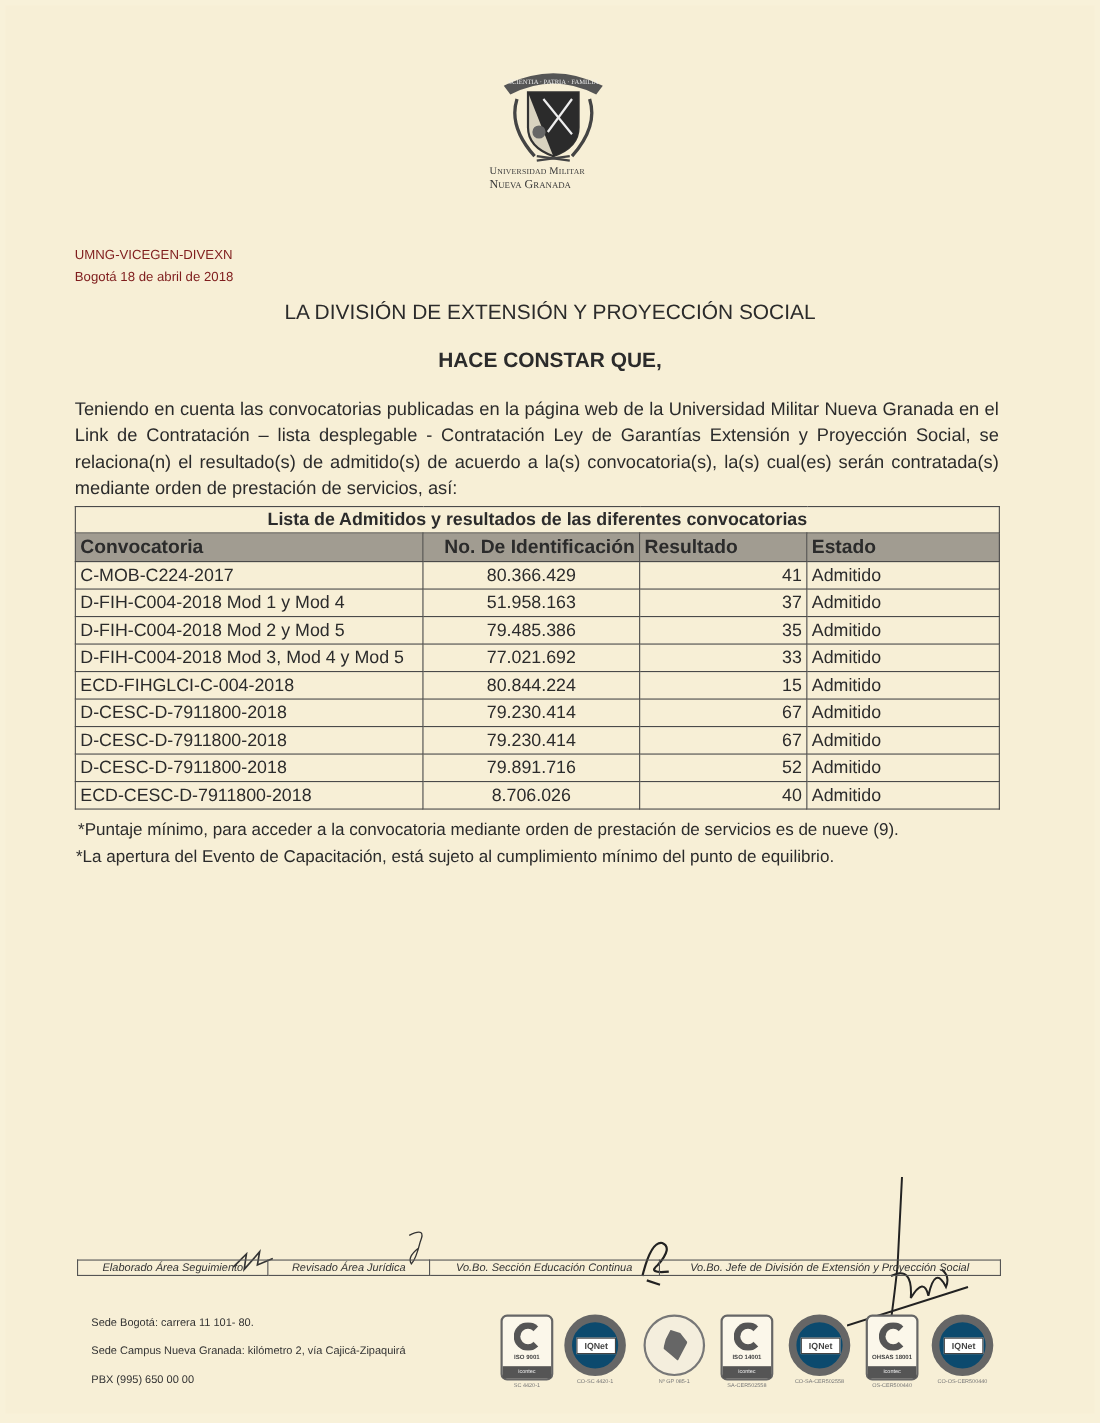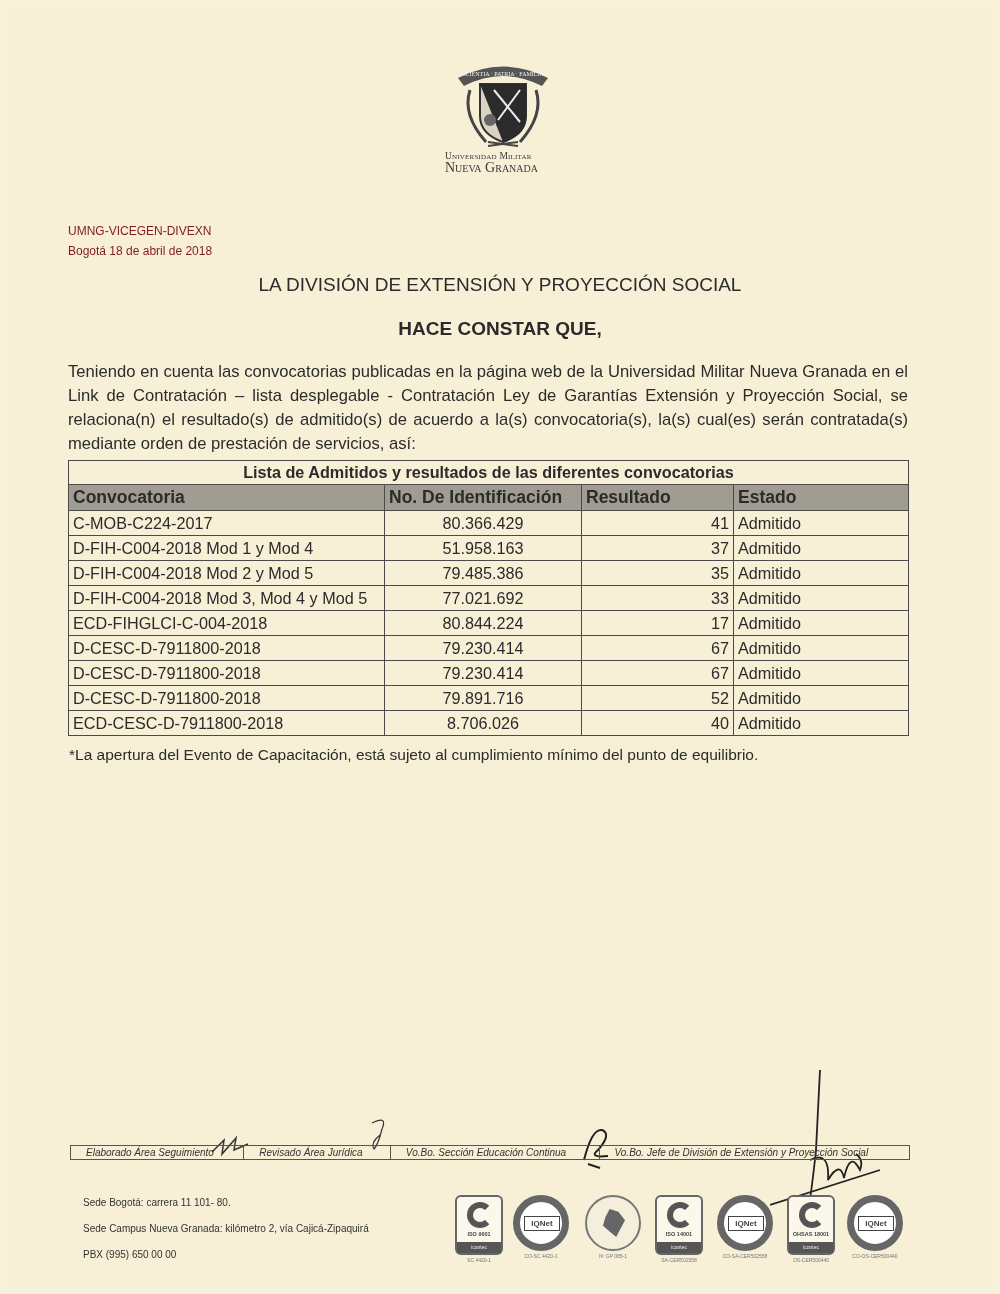--- a/index.html
+++ b/index.html
@@ -11,65 +11,65 @@
   }
   .page {
     position: absolute; left: 5px; top: 5px; width: 990px; height: 1280px;
     background: #f7efd6;
   }
   
   .logo { position: absolute; left: 445px; top: 50px; width: 115px; height: 135px; }
   .logo svg { display: block; margin: 0 auto; }
   .logo-text { font-family: "Liberation Serif", serif; color: #3a3a3a; line-height: 12px; }
   .logo-text .l1 { font-size: 9.5px; letter-spacing: 0.2px; font-variant: small-caps; }
-  .logo-text .l2 { font-size: 14px; font-variant: small-caps; }
+  .logo-text .l2 { font-size: 11px; font-variant: small-caps; }
 
   .ref { position: absolute; left: 68px; top: 221px; font-size: 12px; line-height: 20px; color: #7f1d1d; }
 
   .title1 { position: absolute; left: 0; width: 1000px; top: 274px; text-align: center; font-size: 19px; font-weight: normal; color: #2b2b2b; }
   .title2 { position: absolute; left: 0; width: 1000px; top: 318px; text-align: center; font-size: 19px; font-weight: bold; color: #2b2b2b; }
 
   .intro {
     position: absolute; left: 68px; top: 360px; width: 840px;
     font-size: 16.6px; line-height: 24px; text-align: justify; color: #2b2b2b;
   }
 
   table.results {
     position: absolute; left: 68px; top: 460px; width: 841px;
     border-collapse: collapse; font-size: 16.2px; color: #2b2b2b;
   }
   table.results td, table.results th { border: 1.5px solid #4a4a4a; padding: 0 4px; height: 24px; }
   table.results .caption-row td { text-align: center; font-weight: bold; height: 23px; }
   table.results th { background: #a19c91; text-align: left; font-weight: bold; font-size: 17.5px; height: 25px; }
-  table.results th.id-col { text-align: left; }
+  table.results th.id-col { text-align: right; }
   table.results td.id { text-align: center; }
   table.results td.score { text-align: right; }
   .c1 { width: 307px; } .c2 { width: 188px; } .c3 { width: 143px; }
 
   .notes { position: absolute; left: 71px; top: 742px; font-size: 15.5px; line-height: 25px; color: #2b2b2b; }
 
   
   table.sign {
     position: absolute; left: 70px; top: 1145px; width: 840px;
     border-collapse: collapse; font-size: 10px; font-style: italic; color: #333;
   }
-  table.sign td { border: 1px solid #555; padding: 0 15px; height: 13px; }
+  table.sign td { border: 1px solid #555; padding: 0 15px; height: 13px; text-align: center; }
 
   .sig { position: absolute; }
   .addr { position: absolute; left: 83px; top: 1196px; font-size: 10px; color: #333; line-height: 14px; }
   .addr div { margin-bottom: 12px; }
 
   .certs { position: absolute; left: 455px; top: 1195px; width: 460px; height: 80px; }
   .cert { position: absolute; top: 0; text-align: center; }
   .cert .code { font-size: 5px; color: #777; margin-top: 2px; white-space: nowrap; }
   .icon-badge { width: 48px; height: 60px; border: 2px solid #666; border-radius: 6px; background: #fbf7ea; position: relative; box-sizing: border-box; }
   .icon-badge .cc { position: absolute; left: 10px; top: 5px; width: 26px; height: 26px; border-radius: 50%; border: 6px solid #555; border-right-color: transparent; box-sizing: border-box; }
   .icon-badge .iso { position: absolute; left: 0; width: 100%; top: 34px; font-size: 5.5px; font-weight: bold; color: #444; }
   .icon-badge .bar { position: absolute; left: 0; bottom: 0; width: 100%; height: 11px; background: #555; font-size: 5px; color: #eee; line-height: 11px; }
-  .iqnet { width: 56px; height: 56px; border-radius: 50%; border: 7px solid #666; box-sizing: border-box; background: #ffffff; position: relative; }
+  .iqnet { width: 56px; height: 56px; border-radius: 50%; border: 7px solid #666; box-sizing: border-box; background: #0c4a6e; position: relative; }
   .iqnet .t { position: absolute; left: 4px; top: 14px; width: 34px; height: 13px; border: 1.5px solid #444; font-size: 8px; font-weight: bold; color: #444; line-height: 13px; background: #fff; }
   .seal { width: 56px; height: 56px; border-radius: 50%; border: 2px solid #777; box-sizing: border-box; background: #f4eedd; position: relative; }
   .seal .map { position: absolute; left: 16px; top: 12px; width: 22px; height: 28px; background: #666; clip-path: polygon(30% 0,70% 10%,100% 40%,80% 70%,60% 100%,30% 80%,0 60%,10% 30%); }
 </style>
 </head>
 <body>
 
 <div class="page"></div>
 
 <div class="logo">
@@ -135,21 +135,21 @@
       </tr>
       <tr>
         <td>D-FIH-C004-2018 Mod 3, Mod 4 y Mod 5</td>
         <td class="id">77.021.692</td>
         <td class="score">33</td>
         <td>Admitido</td>
       </tr>
       <tr>
         <td>ECD-FIHGLCI-C-004-2018</td>
         <td class="id">80.844.224</td>
-        <td class="score">17</td>
+        <td class="score">15</td>
         <td>Admitido</td>
       </tr>
       <tr>
         <td>D-CESC-D-7911800-2018</td>
         <td class="id">79.230.414</td>
         <td class="score">67</td>
         <td>Admitido</td>
       </tr>
       <tr>
         <td>D-CESC-D-7911800-2018</td>
@@ -166,20 +166,21 @@
       <tr>
         <td>ECD-CESC-D-7911800-2018</td>
         <td class="id">8.706.026</td>
         <td class="score">40</td>
         <td>Admitido</td>
       </tr>
     </tbody>
 </table>
 
 <div class="notes">
+  <div>*Puntaje mínimo, para acceder a la convocatoria mediante orden de prestación de servicios es de nueve (9).</div>
   <div style="margin-left:-2px">*La apertura del Evento de Capacitación, está sujeto al cumplimiento mínimo del punto de equilibrio.</div>
 </div>
 
 <svg class="sig" style="left:210px;top:1130px" width="40" height="30">
   <path d="M2 22 L14 10 L12 24 L26 8 L24 20 L38 14" fill="none" stroke="#333" stroke-width="1.5"></path>
 </svg>
 <svg class="sig" style="left:368px;top:1115px" width="30" height="40">
   <path d="M4 8 Q20 0 14 14 Q10 30 6 34 Q2 28 12 20" fill="none" stroke="#333" stroke-width="1.2"></path>
 </svg>
 <svg class="sig" style="left:578px;top:1120px" width="40" height="50">

